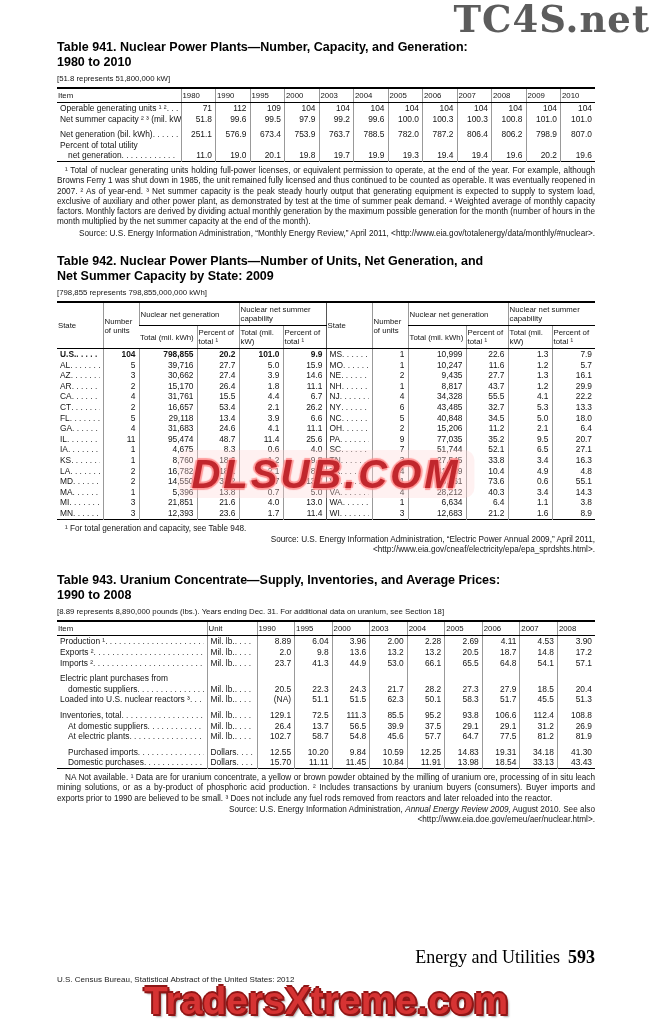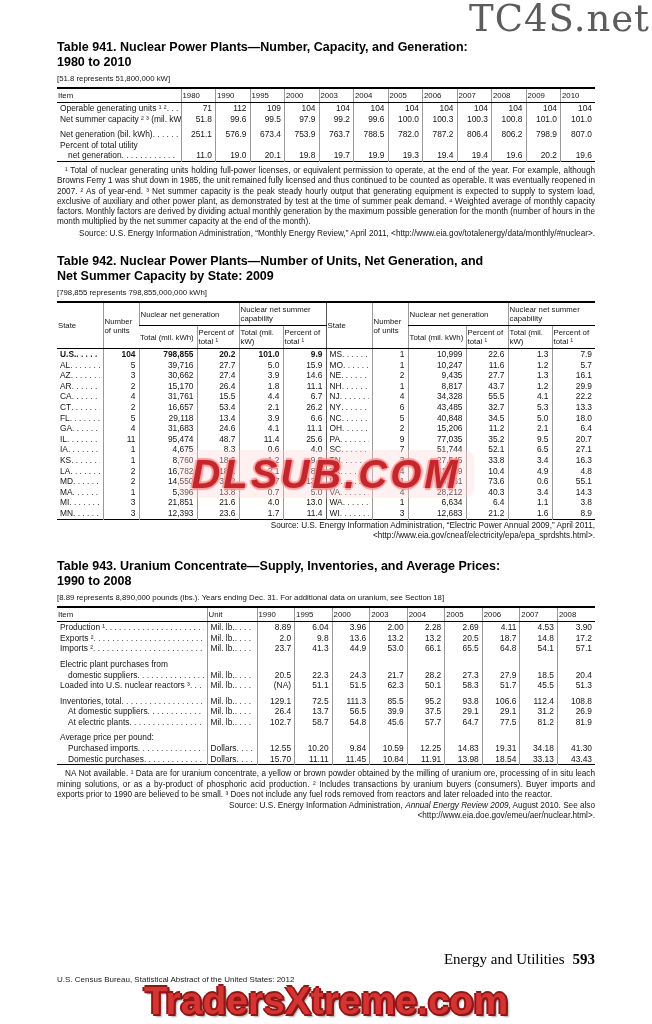--- a/index.html
+++ b/index.html
@@ -30,26 +30,26 @@
   .dots::before{content:" . . . . . . . . . . . . . . . . . . . . . . . . . . . . . . . . . . . . . . . . . . . .";}
   tr.sp td{line-height:5px;font-size:5px;}
   .b, .b .lt{font-weight:bold;}
   .rsep{border-left:1px solid #555 !important;}
 
   .fn{font-size:8.2px;line-height:10.3px;text-align:justify;margin:4px 0 0 0;
       text-indent:8px;overflow-wrap:anywhere;}
   .fn.src{text-align:right;margin-top:1px;}
 
   .footer-right{position:absolute;right:57px;bottom:56px;font-family:"Liberation Serif",serif;
-                font-size:15px;color:#000;}
+                font-size:18px;color:#000;}
   .footer-right .pg{font-weight:bold;margin-left:8px;}
   .footer-left{position:absolute;left:57px;bottom:40px;font-size:8px;color:#222;}
 
   .wm{position:absolute;white-space:nowrap;pointer-events:none;}
-  .wm-top{top:0;right:2px;font-family:"DejaVu Serif",serif;font-weight:normal;font-size:37px;
+  .wm-top{top:0;right:2px;font-family:"DejaVu Serif",serif;font-weight:bold;font-size:37px;
           line-height:38px;color:rgba(70,70,70,0.88);letter-spacing:1px;text-align:center;}
   .wm-mid{top:450px;left:50%;transform:translateX(-50%);font-weight:bold;font-size:40px;
           line-height:48px;letter-spacing:3px;color:#c1272d;padding:0 14px;border-radius:10px;
           background:rgba(255,215,215,0.35);
           text-shadow:-2px 0 1px rgba(255,140,140,.85), 2px 0 1px rgba(255,140,140,.85),
                       0 -2px 1px rgba(255,140,140,.85), 0 2px 1px rgba(255,140,140,.85);font-style:italic;}
   .wm-bot{bottom:2px;left:50%;transform:translateX(-50%);font-weight:bold;font-size:39px;
           line-height:42px;color:#d63333;
           text-shadow:-2px 0 0 #8f1616, 2px 0 0 #8f1616, 0 -2px 0 #8f1616, 0 2px 0 #8f1616,
                       2px 2px 0 #8f1616, 3px 3px 2px rgba(0,0,0,.35);}
@@ -631,20 +631,21 @@
           </td>
           <td class="num">3</td>
           <td class="num">12,683</td>
           <td class="num">21.2</td>
           <td class="num">1.6</td>
           <td class="num">8.9</td>
         </tr>
       </tbody>
   </table>
 
+  <p class="fn">¹ For total generation and capacity, see Table 948.</p>
   <p class="fn src">Source: U.S. Energy Information Administration, “Electric Power Annual 2009,” April 2011, &lt;http://www.eia.gov/cneaf/electricity/epa/epa_sprdshts.html&gt;.</p>
 
   <h1 class="tbl-title mt943">
     <span>Table 943. Uranium Concentrate—Supply, Inventories, and Average Prices:</span><br>
     <span>1990 to 2008</span>
   </h1>
   <div class="bracket">[8.89 represents 8,890,000 pounds (lbs.). Years ending Dec. 31. For additional data on uranium, see Section 18]</div>
 
   <table id="t943" class="stat">
     <colgroup>
@@ -905,41 +906,20 @@
           <td>&nbsp;</td>
           <td>&nbsp;</td>
           <td>&nbsp;</td>
           <td>&nbsp;</td>
           <td>&nbsp;</td>
           <td>&nbsp;</td>
           <td>&nbsp;</td>
           <td>&nbsp;</td>
         </tr>
         <tr>
-          <td class="lbl">
-            <div class="lw">
-              <span class="lt">Average price per pound:</span>
-            </div>
-          </td>
-          <td class="lbl">
-            <div class="lw">
-              <span class="lt"></span>
-            </div>
-          </td>
-          <td class="num"></td>
-          <td class="num"></td>
-          <td class="num"></td>
-          <td class="num"></td>
-          <td class="num"></td>
-          <td class="num"></td>
-          <td class="num"></td>
-          <td class="num"></td>
-          <td class="num"></td>
-        </tr>
-        <tr>
           <td class="lbl ind">
             <div class="lw">
               <span class="lt">Purchased imports</span>
               <span class="dots"></span>
             </div>
           </td>
           <td class="lbl">
             <div class="lw">
               <span class="lt">Dollars</span>
               <span class="dots"></span>

